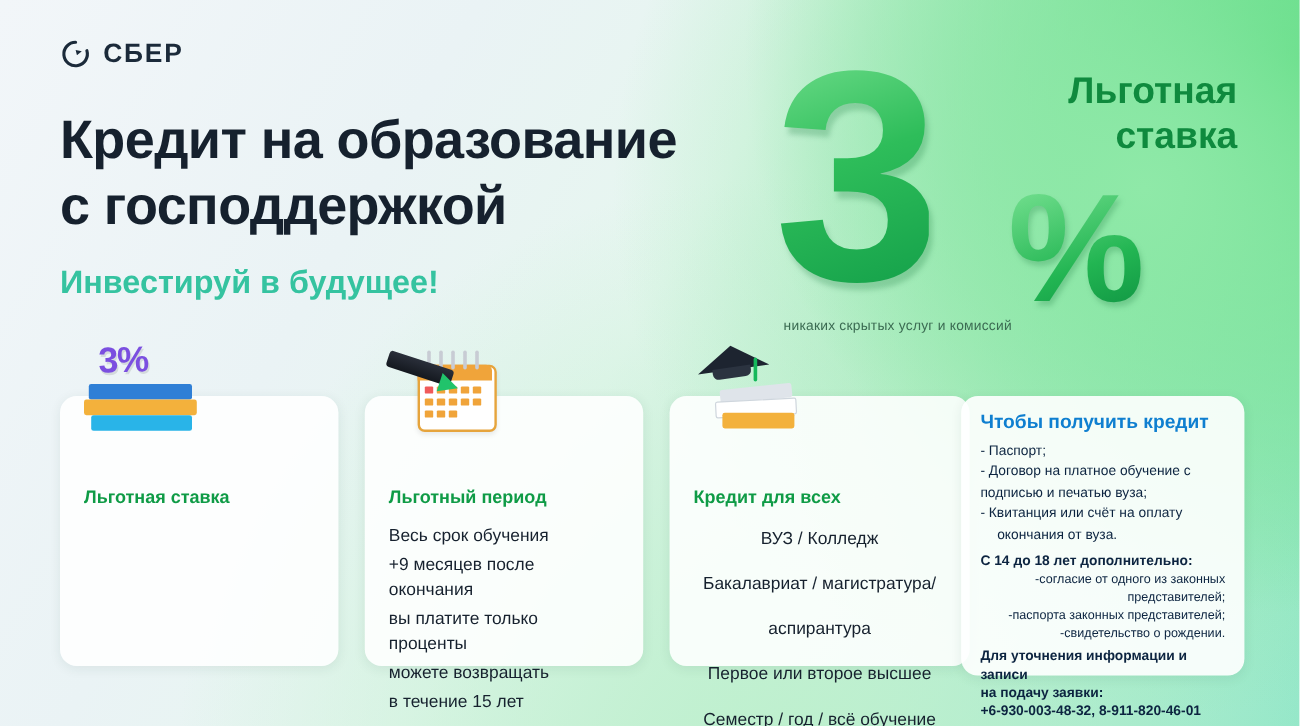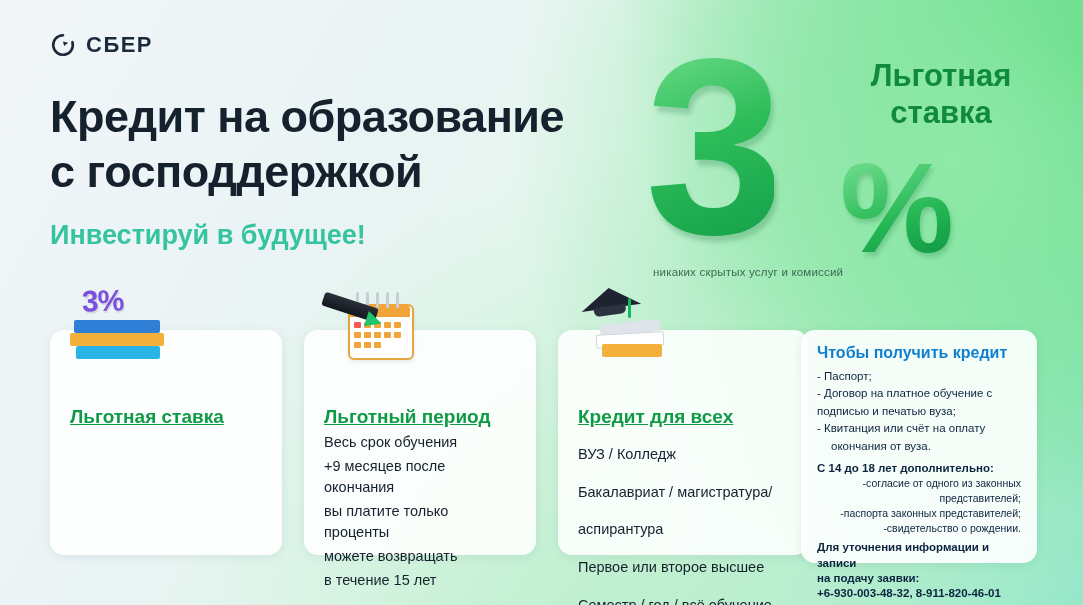--- a/index.html
+++ b/index.html
@@ -98,21 +98,21 @@
     filter: drop-shadow(2px 4px 2px rgba(22,120,60,0.25));
   }
   .badge-title {
     position: absolute;
     left: 206px;
     top: 32px;
     font-size: 31px;
     font-weight: bold;
     line-height: 1.18;
     color: #0f8a3e;
-    text-align: center;
+    text-align: right;
     width: 180px;
   }
   .badge-note {
     position: absolute;
     left: 8px;
     top: 240px;
     font-size: 11.5px;
     color: #3b6b52;
     letter-spacing: 0.2px;
   }
@@ -131,40 +131,40 @@
     background: rgba(255,255,255,0.88);
     border-radius: 14px;
     box-shadow: 0 2px 10px rgba(20,60,45,0.08);
     padding: 14px 20px 16px 20px;
     box-sizing: border-box;
   }
   .card.wide {
     width: 250px;
   }
   .card-title {
-    font-size: 19px;
+    font-size: 15px;
     font-weight: bold;
     color: #0f9b46;
     margin-top: 62px;
-    margin-bottom: 4px;
-    text-decoration: underline;
+    margin-bottom: 14px;
   }
   .card-body {
     font-size: 14.5px;
     line-height: 1.45;
     color: #16212e;
   }
   .card-body p {
     margin: 0 0 3px 0;
   }
   .card-body .b {
     font-weight: bold;
   }
   .card-list p {
     margin: 16px 0 17px 0;
+    text-align: center;
   }
   
   .art {
     position: absolute;
     top: -44px;
     left: 18px;
     width: 110px;
     height: 80px;
   }
   

